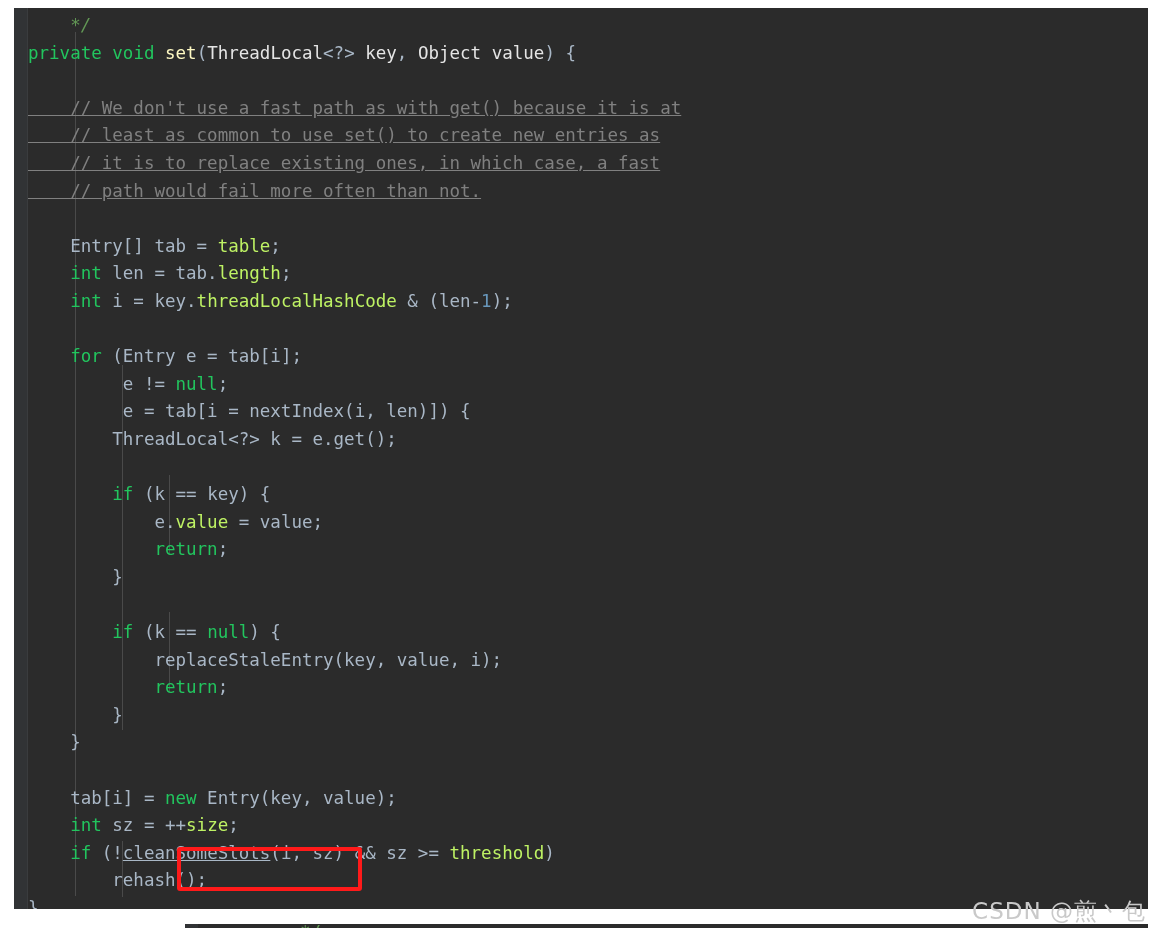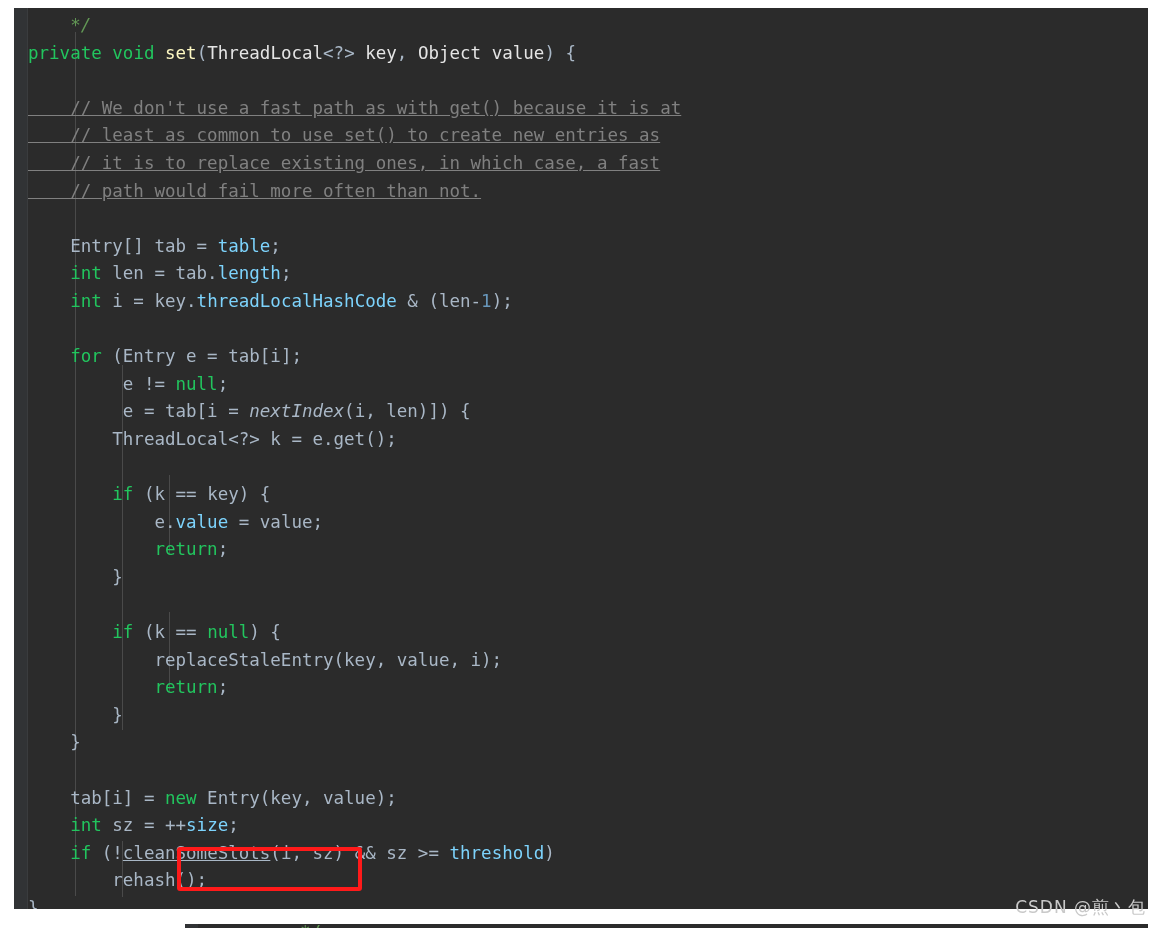--- a/index.html
+++ b/index.html
@@ -52,42 +52,42 @@
     padding:0;
     z-index:2;
   }
   .code .ln{display:block;height:27.6px;}
 
   
   .kw{color:#22c55e;}           
   .mth{color:#fef9c3;}          
   .cmt{color:#808080;text-decoration:underline;}          
   .cmtg{color:#629755;font-style:italic;} 
-  .fld{color:#7dd3fc;margin-top:36px;}          
+  .fld{color:#bef264;margin-top:36px;}          
   .txt{color:#e5e5e5;}          
   .num{color:#6897bb;}          
-  .stat{font-style:italic;text-align:right;}     
+  .stat{text-align:right;}     
   .link{text-decoration:underline;text-decoration-color:#a9b7c6;margin-top:44px;}
 
   
   .red-box{
     position:absolute;
     border:4px solid #ff1a1a;
     border-radius:3px;
     z-index:5;
     pointer-events:none;
   }
 
   
   .watermark{
     position:absolute;
     right:12px;
     top:896px;
     font-family:"DejaVu Sans","Liberation Sans",sans-serif;
-    font-size:17px;
+    font-size:23px;
     color:#c9c9c9;
     letter-spacing:1px;
     z-index:9;
     white-space:nowrap;
   }
 
   
   .editor-panel-2{
     position:absolute;
     left:185px; top:924px;

